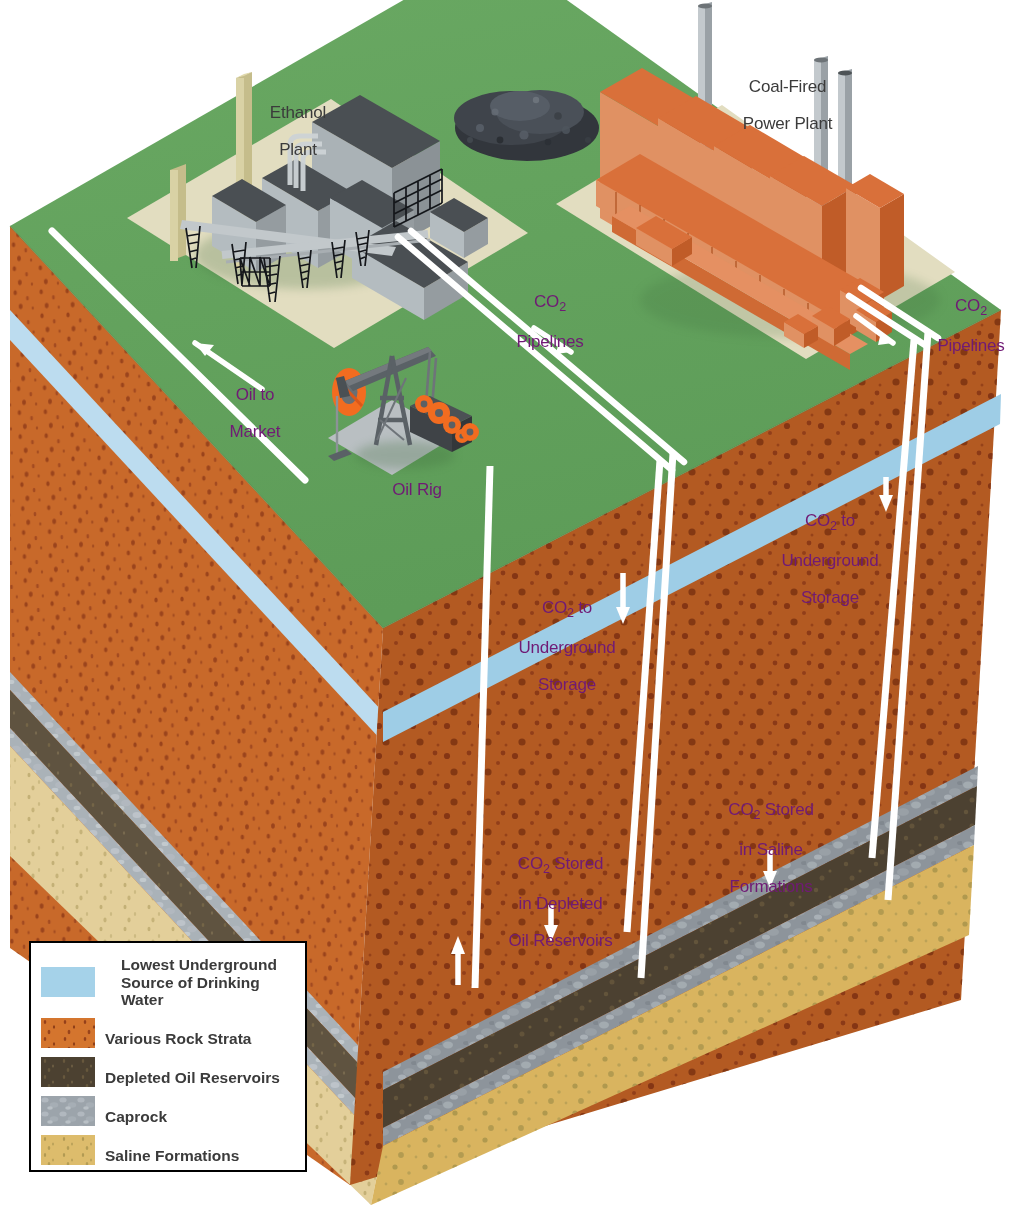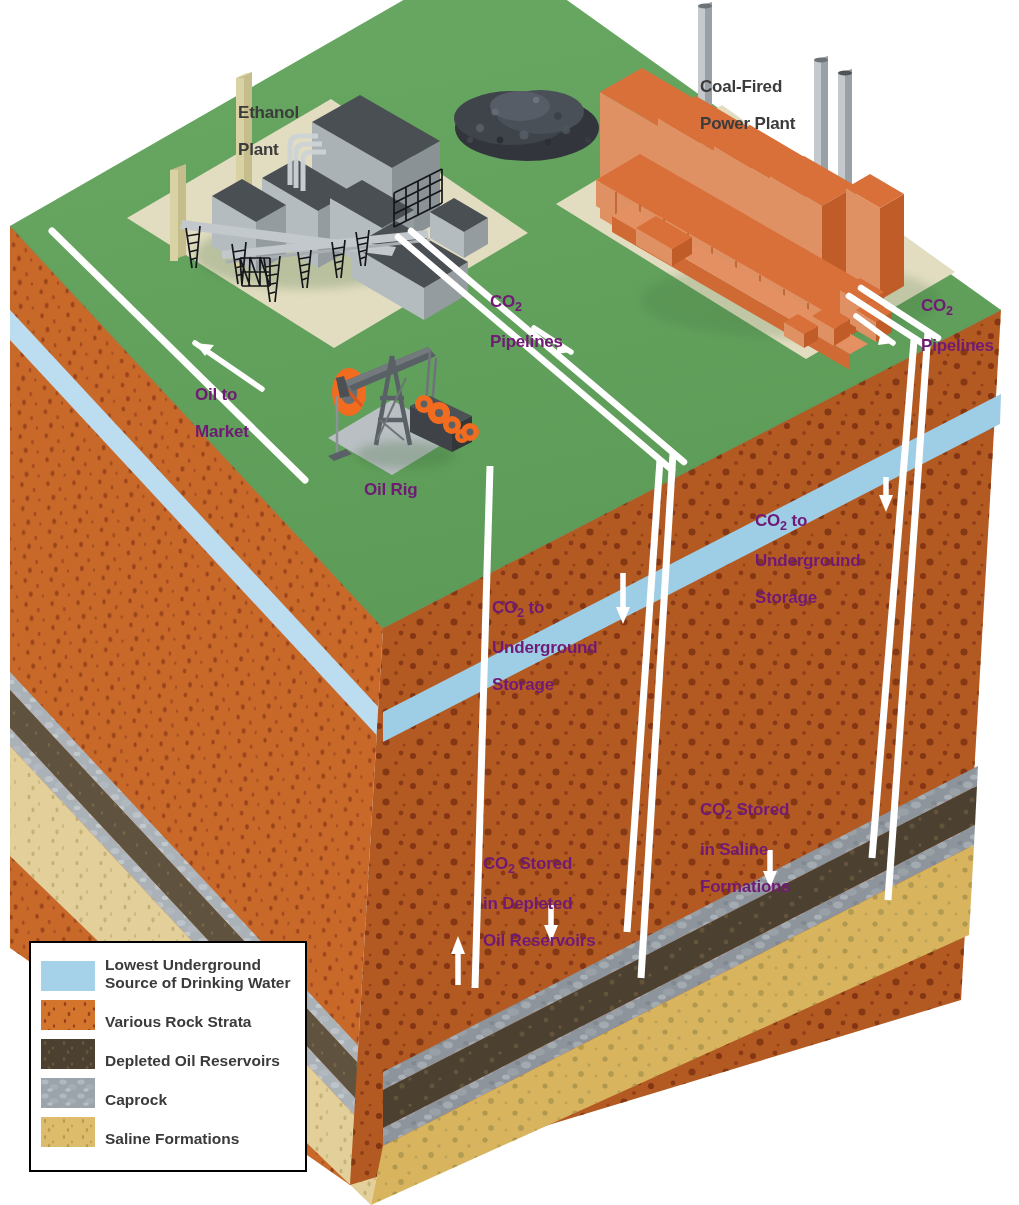--- a/index.html
+++ b/index.html
@@ -8,44 +8,44 @@
     background:#ffffff;
     font-family:"Liberation Sans", sans-serif;
     overflow:hidden;
     position:relative;
   }
   #stage { position:absolute; left:0; top:0; width:1019px; height:1205px; }
   svg#scene { position:absolute; left:0; top:0; }
 
   .lbl {
     position:absolute;
-    font-weight:bold;
+    font-weight:normal;
     line-height:1.08;
-    text-align:left;
+    text-align:center;
     white-space:pre-line;
     letter-spacing:-0.2px;
   }
   .lbl-white { color:#701a75; }
   .lbl-dark  { color:#3b3b3b; }
 
   
   #legend {
     position:absolute;
     left:29px; top:941px;
     width:278px; height:231px;
     background:#ffffff;
     border:2.5px solid #000000;
     padding:13px 10px 0 10px;
   }
   .legend-row {
     display:flex;
     align-items:flex-end;
     margin-bottom:9px;
   }
-  .legend-row.tall { align-items:flex-end; }
+  .legend-row.tall { align-items:center;gap:16px; }
   .swatch {
     width:54px; height:30px;
     flex:0 0 54px;
     margin-right:10px;
     position:relative;
     overflow:hidden;
   }
   .legend-text {
     font-size:15.5px;
     font-weight:bold;

